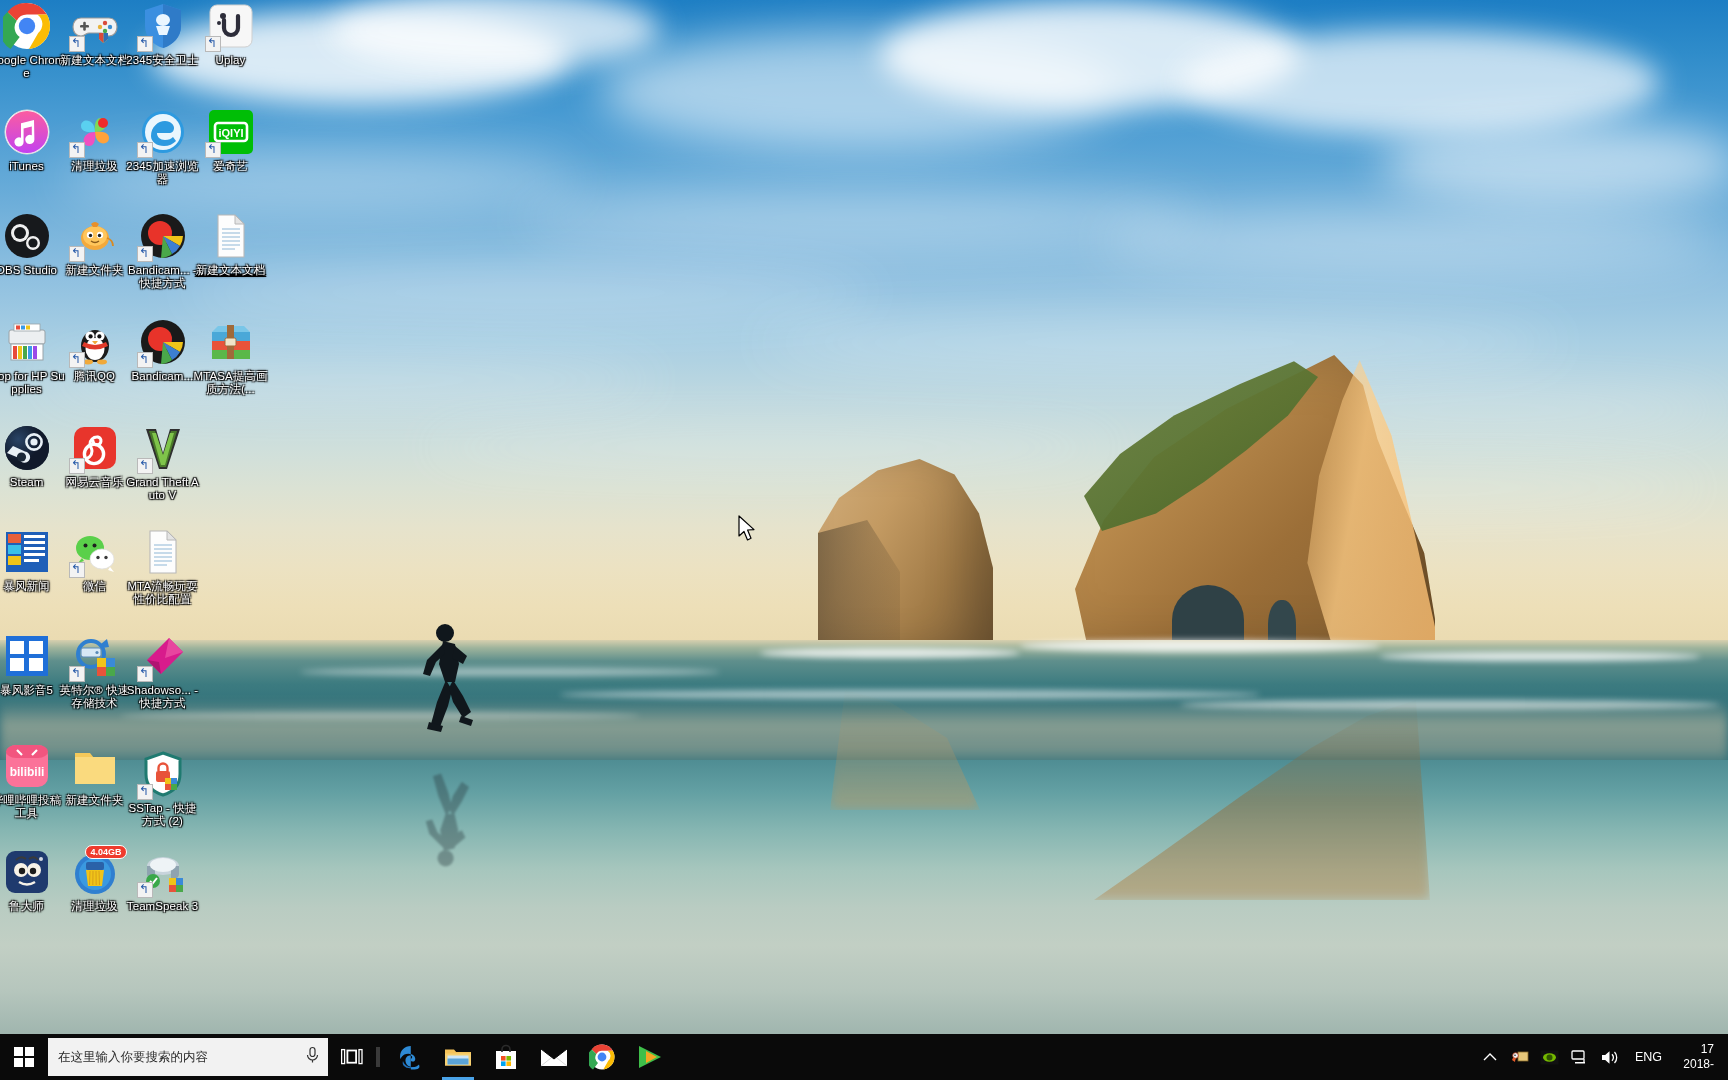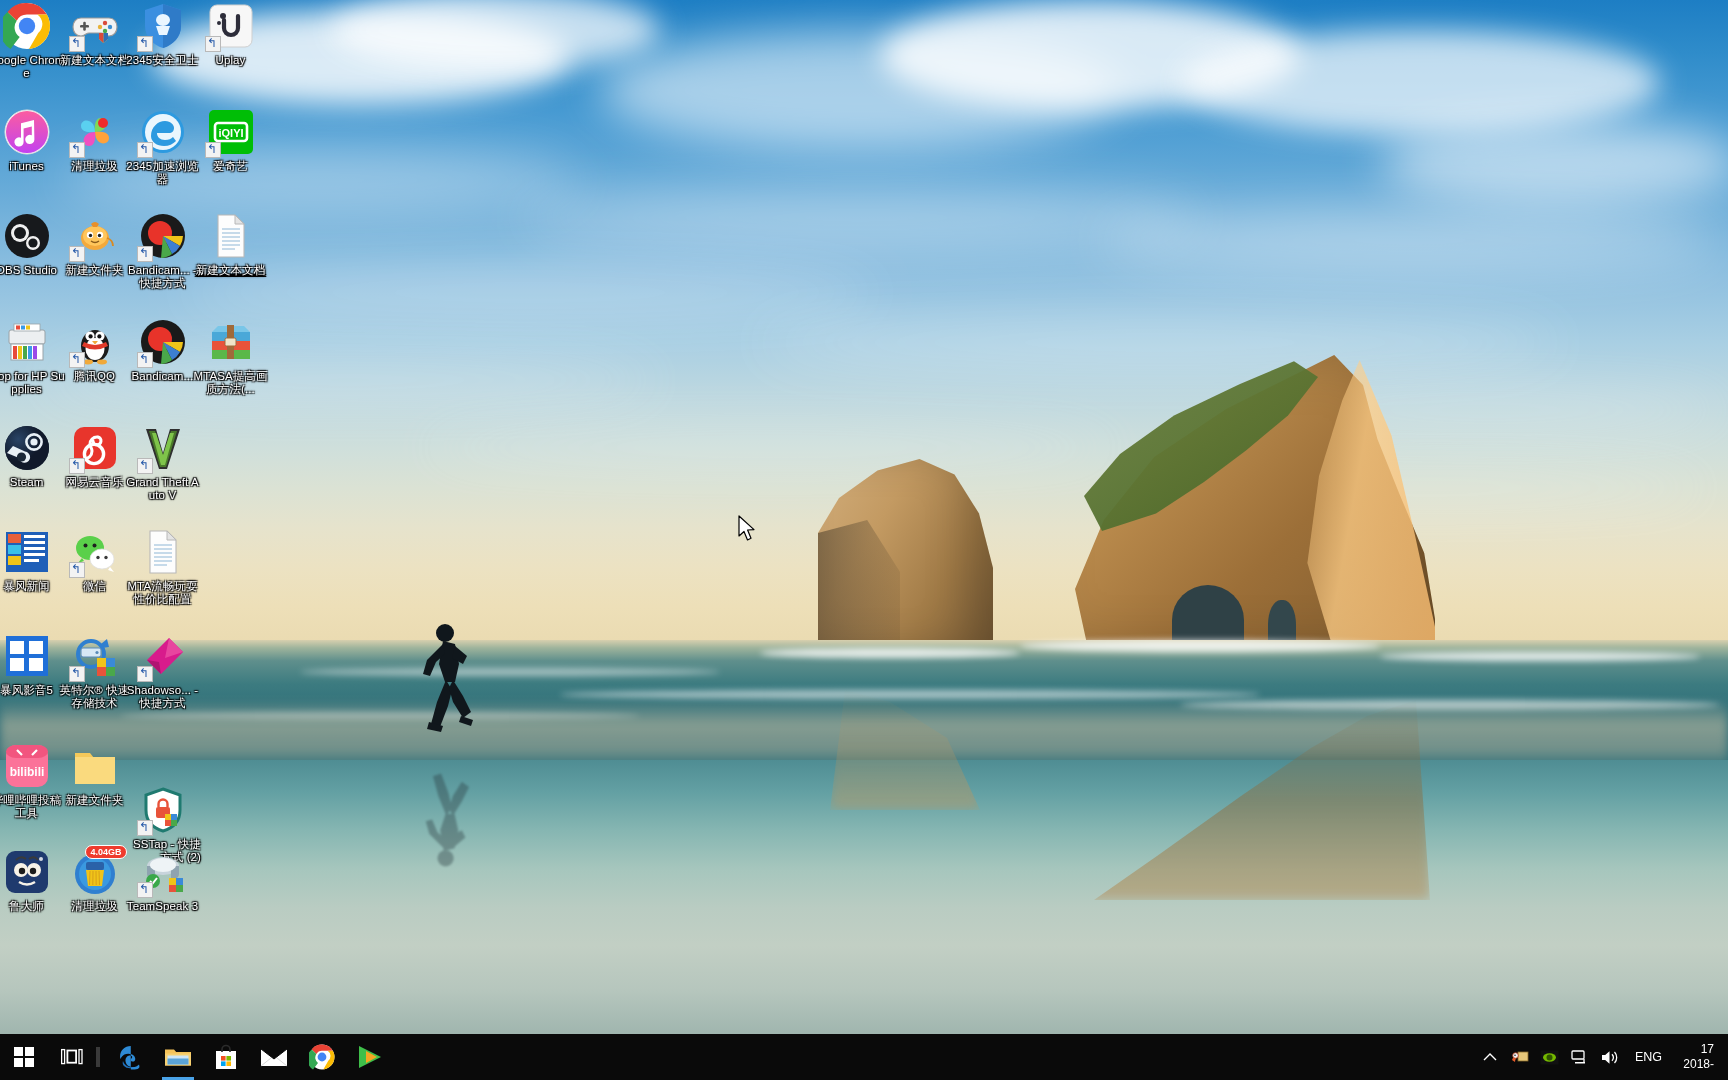--- a/index.html
+++ b/index.html
@@ -581,21 +581,21 @@
           </svg></div>
         <div class="lbl">哔哩哔哩投稿工具</div>
       </div>
       <div class="dicon" style="left: 56px; top: 742px;">
         <div class="glyphbox"><svg viewBox="0 0 48 48" width="48" height="48">
       <path d="M4 11h15l3.2 4H44v27H4z" fill="#f5c95a"></path>
       <path d="M4 15h40v27H4z" fill="#fada7e"></path>
           </svg></div>
         <div class="lbl">新建文件夹</div>
       </div>
-      <div class="dicon" style="left: 124px; top: 786px; text-align: right;">
+      <div class="dicon" style="left: 124px; top: 750px;">
         <div class="glyphbox"><svg viewBox="0 0 48 48" width="48" height="48">
       <path d="M24 3l17 6v15c0 11-7 18-17 21C14 42 7 35 7 24V9z" fill="#ffffff" stroke="#1f7a70" stroke-width="3"></path>
       <rect x="17" y="21" width="14" height="11" rx="2" fill="#e8533a"></rect>
       <path d="M19.5 21v-3a4.5 4.5 0 0 1 9 0v3" fill="none" stroke="#e8533a" stroke-width="2.4"></path>
       <g transform="translate(26,28)">
         <path d="M0 0h6v6H0z" fill="#f0c419"></path>
               <path d="M6 0h6v6H6z" fill="#3a8ad8"></path>
         <path d="M0 6h6v6H0z" fill="#e8533a"></path>
               <path d="M6 6h6v6H6z" fill="#4aa84a"></path>
       </g>
@@ -660,20 +660,30 @@
 
     <div id="startbtn">
       <svg width="20" height="20" viewBox="0 0 20 20">
         <rect x="0" y="0" width="9" height="9" fill="#ffffff"></rect>
         <rect x="11" y="0" width="9" height="9" fill="#ffffff"></rect>
         <rect x="0" y="11" width="9" height="9" fill="#ffffff"></rect>
         <rect x="11" y="11" width="9" height="9" fill="#ffffff"></rect>
       </svg>
     </div>
 
+    <div id="searchbox">
+      <span class="stext">在这里输入你要搜索的内容</span>
+      <span style="flex:0 0 auto;">
+        <svg width="15" height="18" viewBox="0 0 15 18">
+          <rect x="5" y="1.5" width="5" height="9" rx="2.5" fill="none" stroke="#333" stroke-width="1.2"></rect>
+          <path d="M2.5 9 a5 5 0 0 0 10 0" fill="none" stroke="#333" stroke-width="1.2"></path>
+          <line x1="7.5" y1="14" x2="7.5" y2="16.5" stroke="#333" stroke-width="1.2"></line>
+        </svg>
+      </span>
+    </div>
 
     <div class="tbicon">
       <svg width="22" height="18" viewBox="0 0 22 18">
         <rect x="0.6" y="1.6" width="3" height="14" fill="none" stroke="#fff" stroke-width="1.3"></rect>
         <rect x="5.5" y="1.6" width="10.5" height="14" fill="#fff"></rect>
         <rect x="7.3" y="3.4" width="6.9" height="10.4" fill="#0a0a0a"></rect>
         <rect x="18" y="1.6" width="3" height="14" fill="none" stroke="#fff" stroke-width="1.3"></rect>
       </svg>
     </div>
 

